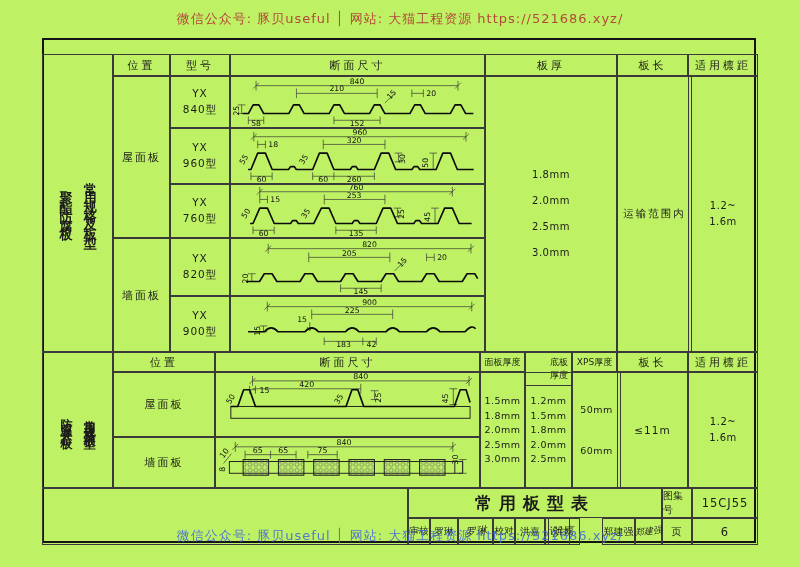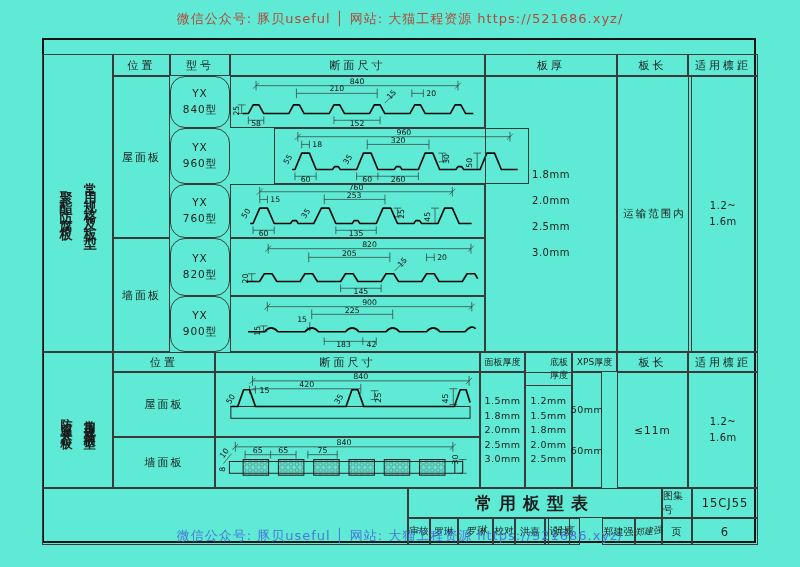--- a/index.html
+++ b/index.html
@@ -1,25 +1,25 @@
 <!DOCTYPE html>
 <html><head>
 <meta charset="utf-8">
 <style>
   html,body{margin:0;padding:0;background:#e8e8e8;}
-  #page{position:relative;width:800px;height:567px;background:#5eead4;overflow:hidden;
+  #page{position:relative;width:800px;height:567px;background:#bef264;overflow:hidden;
         font-family:"DejaVu Sans","Liberation Sans",sans-serif;color:#1b1b1b;}
   .wm{position:absolute;text-align:center;font-size:13px;letter-spacing:1px;white-space:nowrap;}
   #wm-top{left:0;right:0;top:10px;}
   #wm-bottom{left:150px;width:500px;top:527px;z-index:6;opacity:.92;}
   #frame{position:absolute;left:42px;top:38px;width:714px;height:505px;border:2px solid #141414;box-sizing:border-box;}
   .cell{position:absolute;border:1px solid #3a3a3a;box-sizing:border-box;display:flex;
         align-items:center;justify-content:center;background:transparent;}
   .hdr{font-size:11px;letter-spacing:3px;font-weight:500;}
-  .model{flex-direction:column;font-size:10.5px;letter-spacing:1px;line-height:1.5;border-radius:15px;}
+  .model{flex-direction:column;font-size:10.5px;letter-spacing:1px;line-height:1.5;}
   .pos{font-size:11px;letter-spacing:2px;}
   .vals{flex-direction:column;font-size:10px;letter-spacing:.5px;}
   .vals div{line-height:1;}
   .catcell{align-items:center;justify-content:center;gap:10px;}
   .vtext{writing-mode:vertical-rl;text-orientation:upright;font-size:13px;font-weight:600;
          letter-spacing:9px;line-height:1.1;}
   .drawcell{padding:0;}
   svg{display:block;width:100%;height:100%;}
   .prof{fill:none;stroke:#0a0a0a;stroke-width:1.7;stroke-linejoin:round;}
   .dim{fill:none;stroke:#333;stroke-width:.7;}
@@ -91,21 +91,21 @@
   <path class="dim" d="M14,45 H30 M14,41 V49 M30,41 V49"></path>
   <text class="dtxt" x="22" y="51" text-anchor="middle">58</text>
   <path class="dim" d="M103,45 H151 M103,41 V49 M151,41 V49"></path>
   <text class="dtxt" x="127" y="51" text-anchor="middle">152</text>
   <path class="dim" d="M156,27 L166,17"></path>
   <text class="dtxt" x="165" y="20" text-anchor="middle" transform="rotate(-48 165 20)">15</text>
   <path class="prof" d="M8,38 H14 L19,29 H25 L30,38 H56 L61,29 H67 L72,38 H98 L103,29 H109 L114,38 H140 L145,29 H151 L156,38 H182 L187,29 H193 L198,38 H224 L229,29 H235 L240,38 H248"></path>
 </svg>
 </div>
 
-<div class="cell drawcell" style="left:230px;top:128px;width:255px;height:56px;margin-left:44px;">
+<div class="cell drawcell" style="left:230px;top:128px;width:255px;height:56px;">
 <svg viewBox="0 0 255 56">
   <path class="dim" d="M20,8 H240 M20,3 V13 M240,3 V13 M17,11 l6,-6 M237,11 l6,-6"></path>
   <text class="dtxt" x="130" y="6.5" text-anchor="middle">960</text>
   <path class="dim" d="M92,16 H156 M92,11 V21 M156,11 V21"></path>
   <text class="dtxt" x="124" y="14.5" text-anchor="middle">320</text>
   <path class="dim" d="M24,16 H32 M24,12 V20 M32,12 V20"></path>
   <text class="dtxt" x="35" y="19" text-anchor="start">18</text>
   <text class="dtxt" x="12" y="33" text-anchor="middle" transform="rotate(-58 12 33)">55</text>
   <text class="dtxt" x="74" y="33" text-anchor="middle" transform="rotate(-58 74 33)">35</text>
   <path class="dim" d="M170,25 V34 M166,25 H174 M166,34 H174"></path>
@@ -270,21 +270,21 @@
   <div>2.5mm</div>
   <div>3.0mm</div>
 </div>
 <div class="cell vals" style="left:525px;top:372px;width:47px;height:116px;gap:5px;font-size:9.5px;">
   <div>1.2mm</div>
   <div>1.5mm</div>
   <div>1.8mm</div>
   <div>2.0mm</div>
   <div>2.5mm</div>
 </div>
-<div class="cell vals" style="left:572px;top:372px;width:30px;height:116px;gap:32px;font-size:9.5px;">
+<div class="cell vals" style="left:572px;top:372px;width:49px;height:116px;gap:32px;font-size:9.5px;">
   <div>50mm</div>
   <div>60mm</div>
 </div>
 <div class="cell" style="left:617px;top:372px;width:71px;height:116px;font-size:10.5px;letter-spacing:1px;">≤11m</div>
 <div class="cell vals" style="left:688px;top:372px;width:70px;height:116px;gap:6px;">
   <div>1.2~</div>
   <div>1.6m</div>
 </div>
 
 <div class="cell" style="left:42px;top:488px;width:366px;height:57px;"></div>

